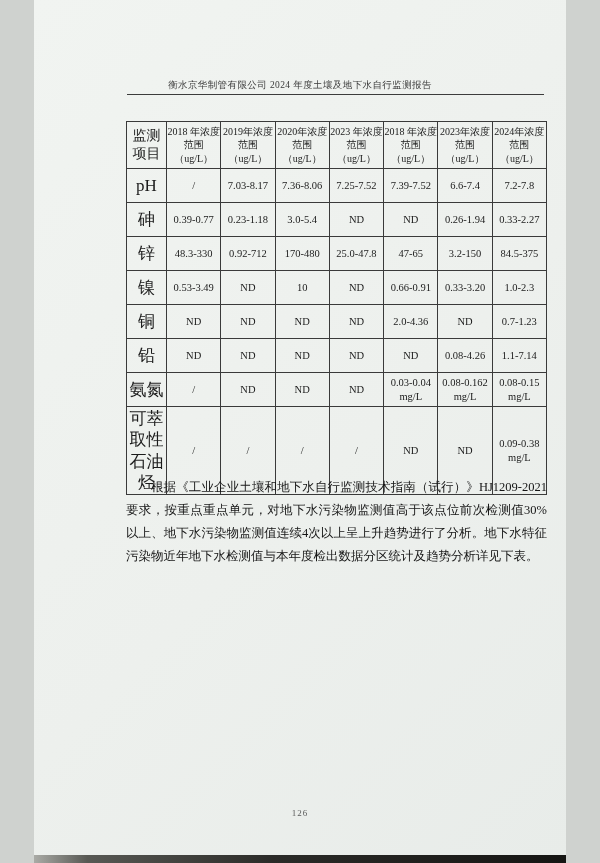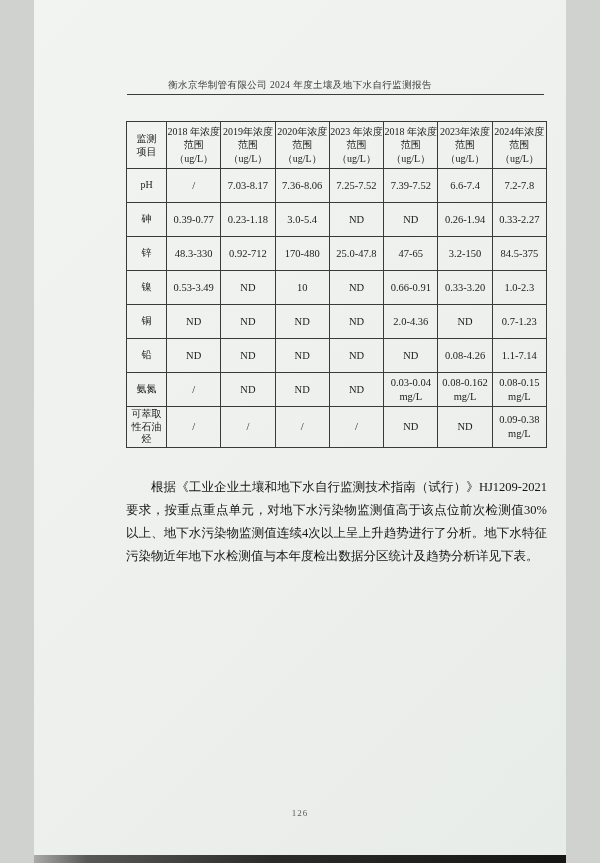--- a/index.html
+++ b/index.html
@@ -32,22 +32,22 @@
   table.monitoring col.item-col { width:40px; }
   table.monitoring th, table.monitoring td {
     border:1px solid #3a3a3a;
     text-align:center; vertical-align:middle;
     white-space:pre-line;
     padding:1px 0;
     font-weight:normal;
     color:#1b1b1b;
   }
   table.monitoring thead th { font-size:10px; height:44px; line-height:1.32; }
-  table.monitoring thead th.corner { font-size:10px;margin-left:34px; }
-  table.monitoring tbody th { font-size:10px; line-height:1.25; }
+  table.monitoring thead th.corner { font-size:14px;margin-left:34px; }
+  table.monitoring tbody th { font-size:17px; line-height:1.25; }
   table.monitoring tbody td { font-size:10.5px; height:31px; line-height:1.3; }
   .analysis {
     position:absolute; top:476px; left:92px; width:421px;
     font-size:12.5px; line-height:23px;
     text-align:justify; text-indent:2em; color:#151515;
   }
   .page-number {
     position:absolute; top:808px; left:0; right:0;
     text-align:center; font-size:9px; color:#5a5a5a; letter-spacing:1px;
   }

